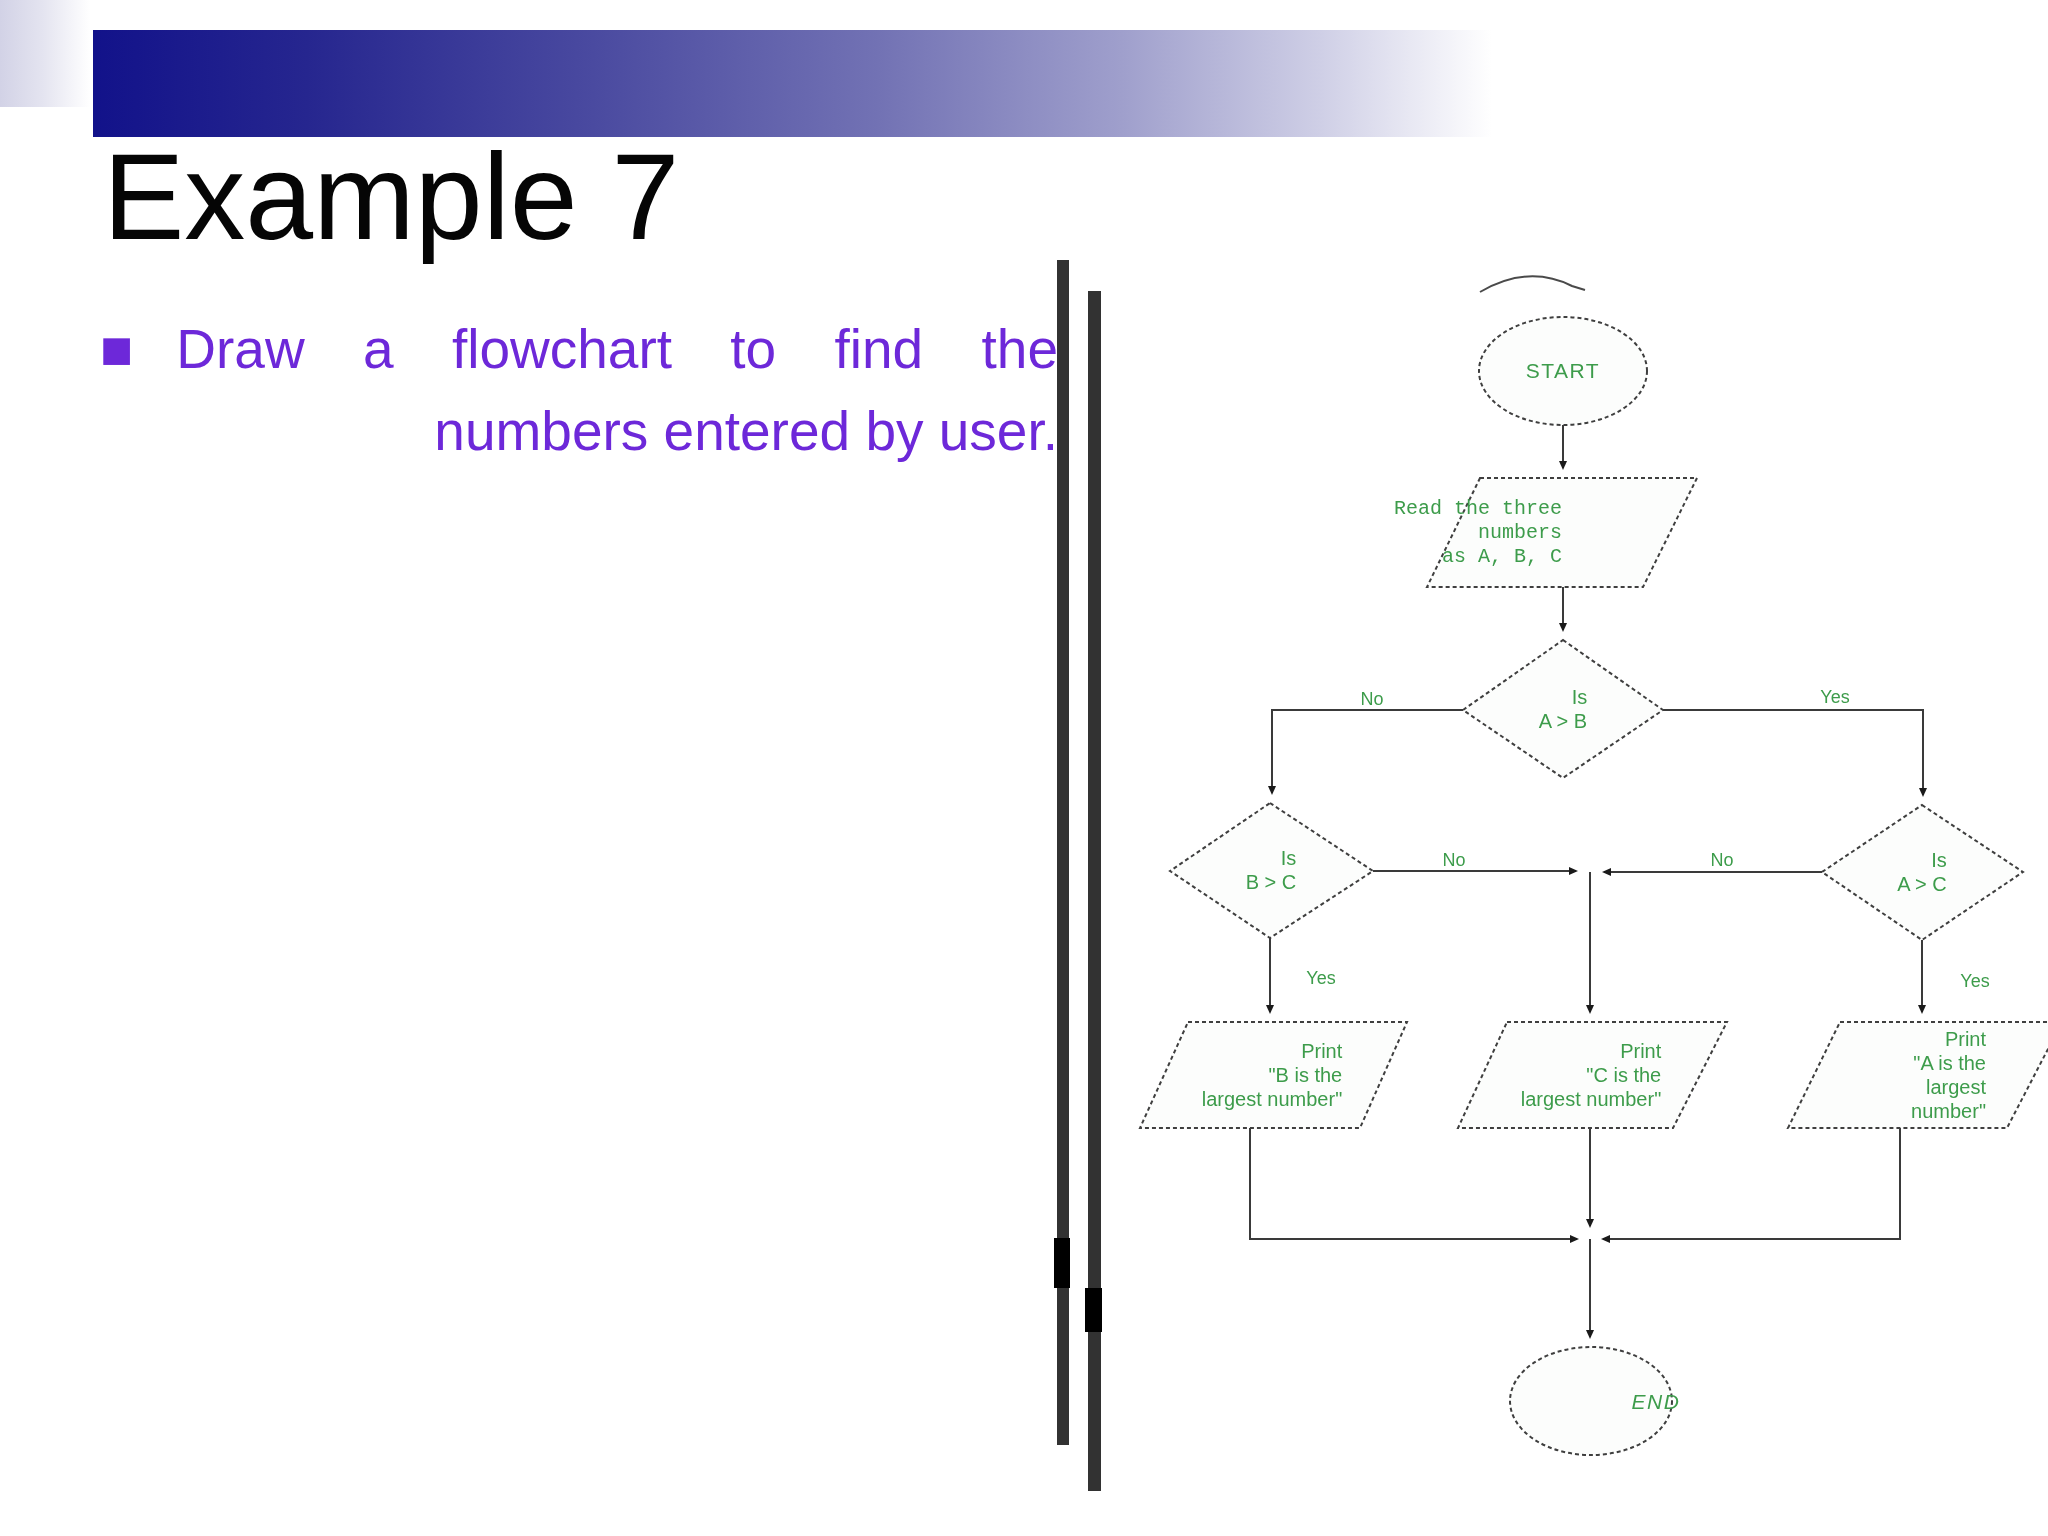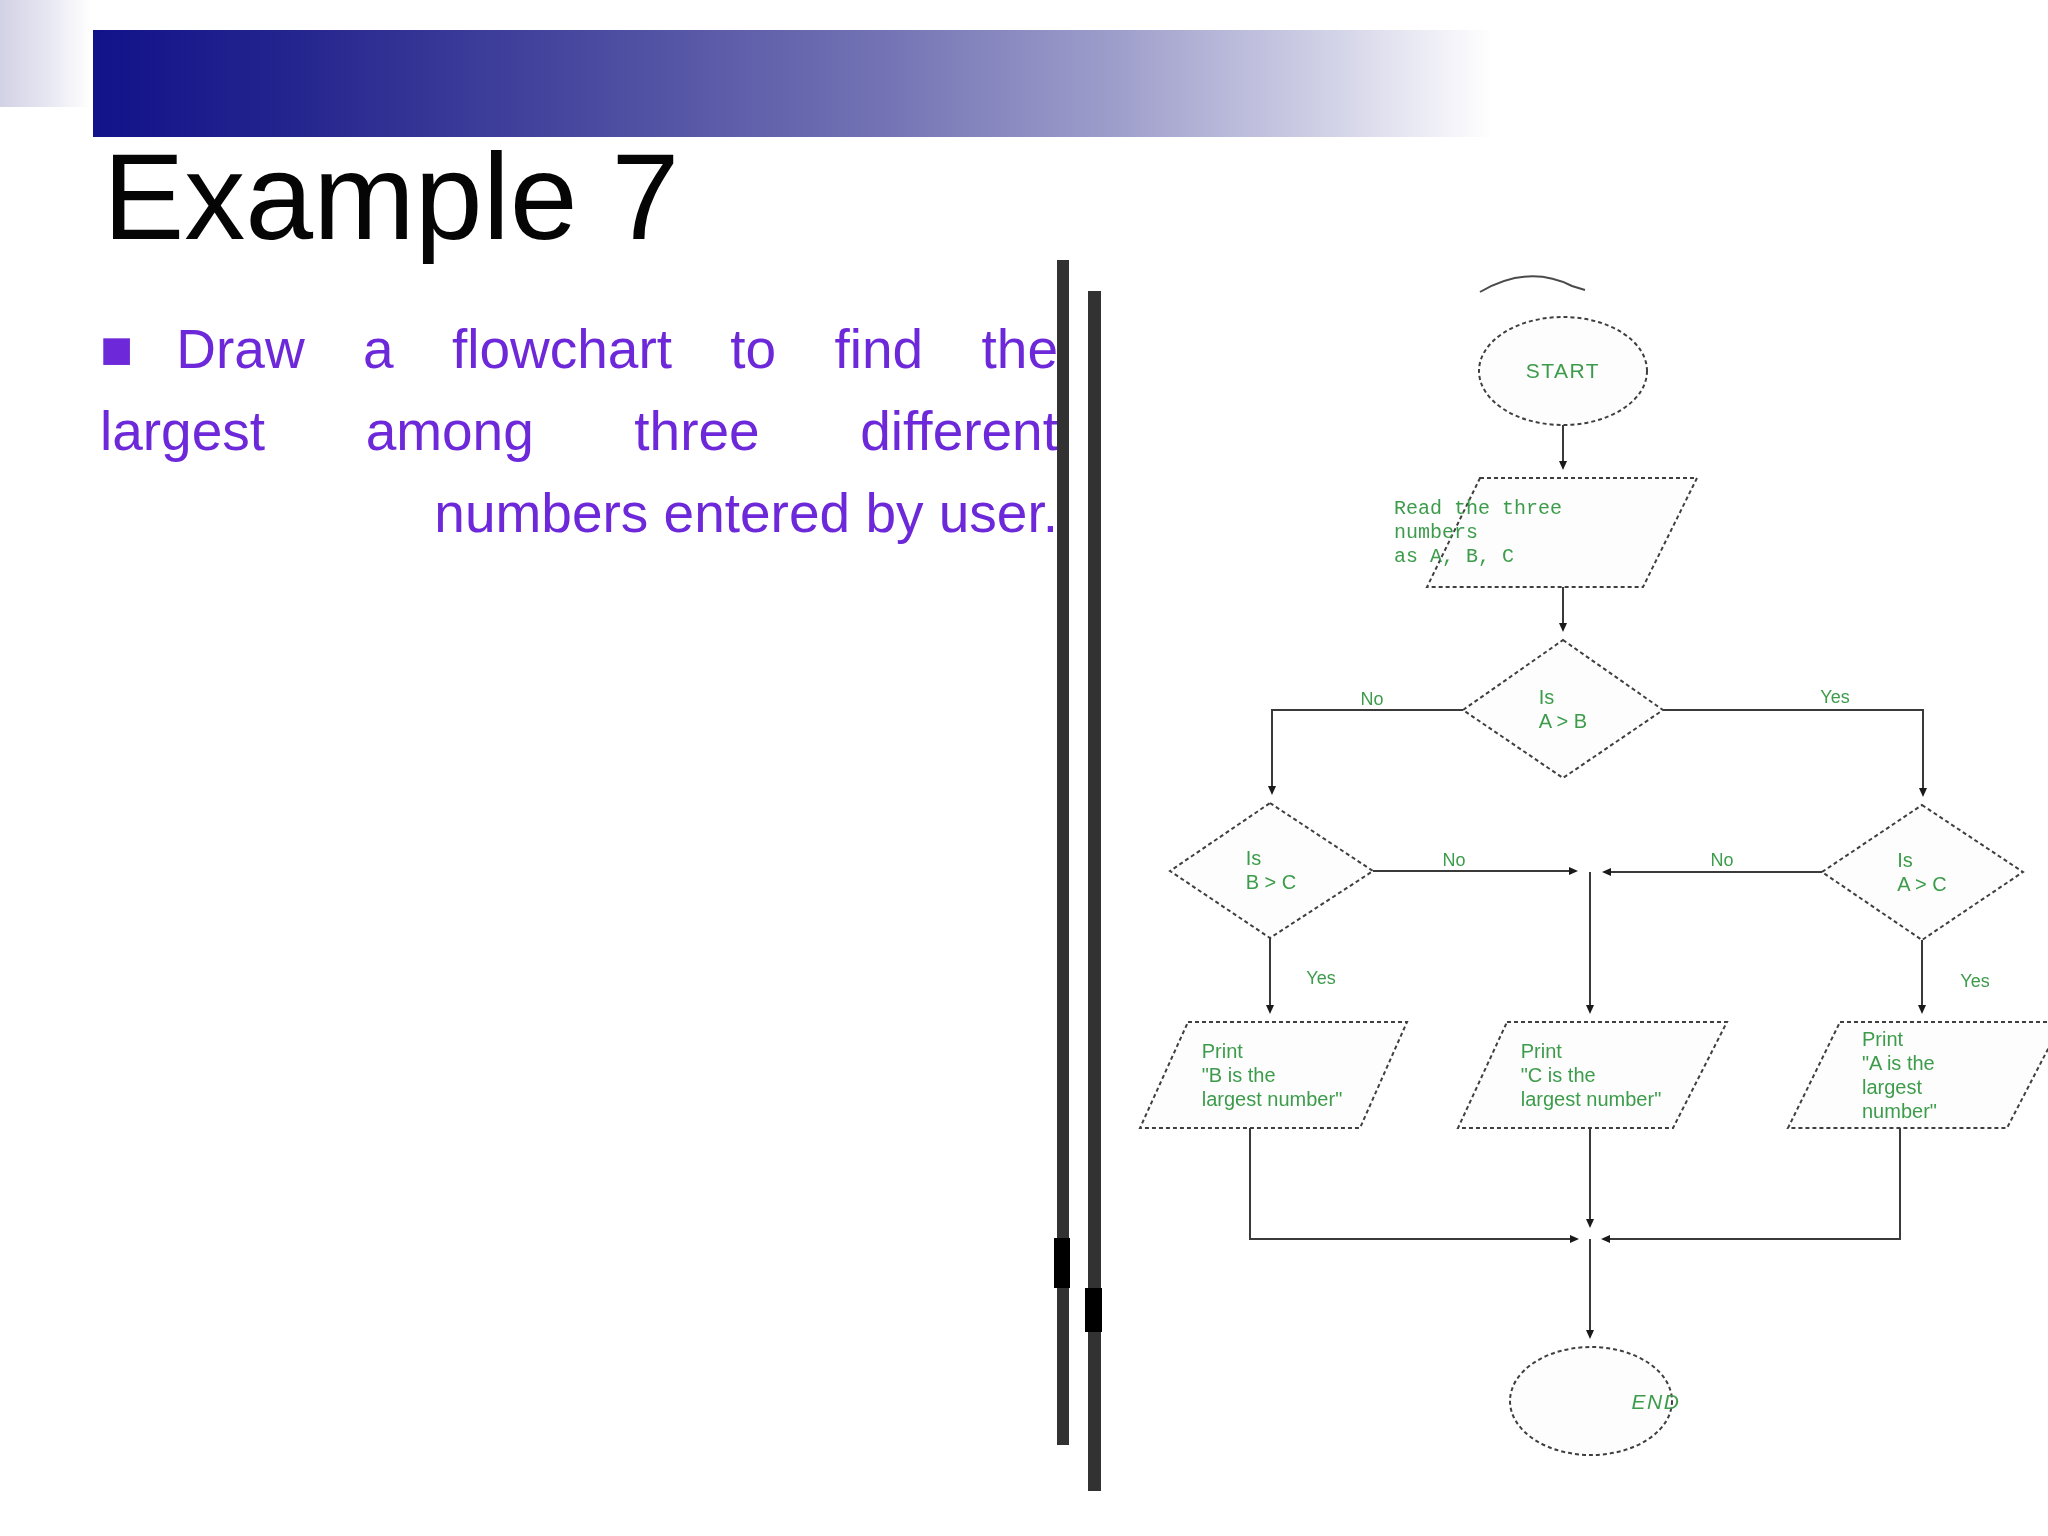--- a/index.html
+++ b/index.html
@@ -37,38 +37,37 @@
   .vbar{position:absolute;background:#323232;}
   .vbar-notch{position:absolute;background:#000000;}
   
   svg.fc{position:absolute;left:0;top:0;width:2048px;height:1536px;}
   .shape{fill:#fcfdfc;stroke:#3f3f3f;stroke-width:2;stroke-dasharray:4 3;}
   .edge{fill:none;stroke:#3a3a3a;stroke-width:2;}
   .arc{fill:none;stroke:#4a4a4a;stroke-width:2;}
   .fc-label{
     position:absolute;transform:translate(-50%,-50%);
     color:#3d9c4b;font-size:20px;line-height:24px;
-    text-align:left;white-space:pre-line;
+    text-align:right;white-space:pre-line;
   }
   .fc-label.term{font-size:21px;letter-spacing:1.5px;}
   .fc-label.edge-lb{font-size:18px;line-height:20px;white-space:nowrap;}
 </style>
 </head>
 <body>
 
 <div class="slide">
 
   <div class="banner-corner"></div>
   <div class="banner-main"></div>
 
   <h1 class="title">Example 7</h1>
 
   <div class="body-text">
     <div class="body-line just">■Draw a flowchart to find the</div>
-    <div class="body-line just">largest among three different</div>
     <div class="body-line">numbers entered by user.</div>
   </div>
 
   <div class="vbar" style="left:1057px;top:260px;width:12px;height:1185px;"></div>
   <div class="vbar" style="left:1088px;top:291px;width:13px;height:1200px;"></div>
   <div class="vbar-notch" style="left:1054px;top:1238px;width:16px;height:50px;"></div>
   <div class="vbar-notch" style="left:1085px;top:1288px;width:17px;height:44px;"></div>
 
   <svg class="fc" viewBox="0 0 2048 1536">
     <defs>

